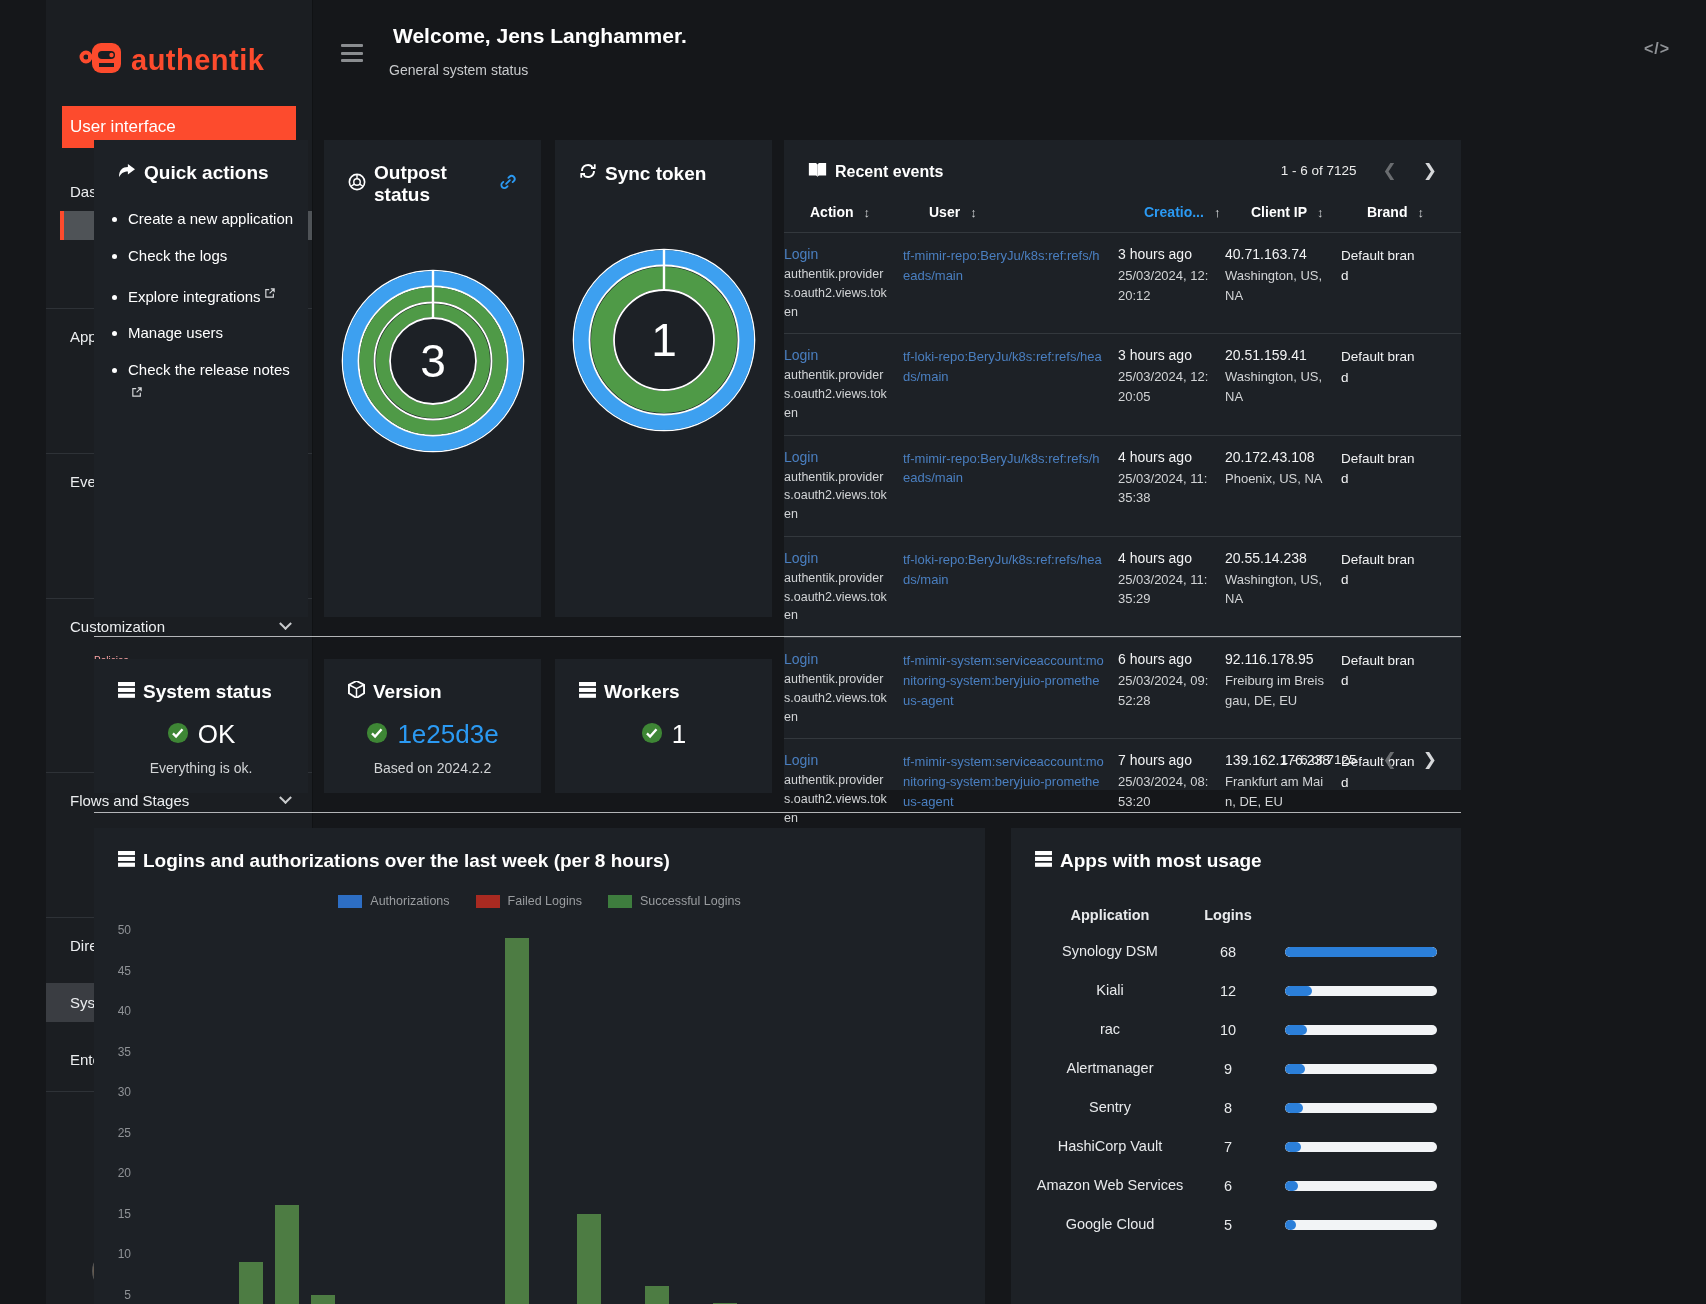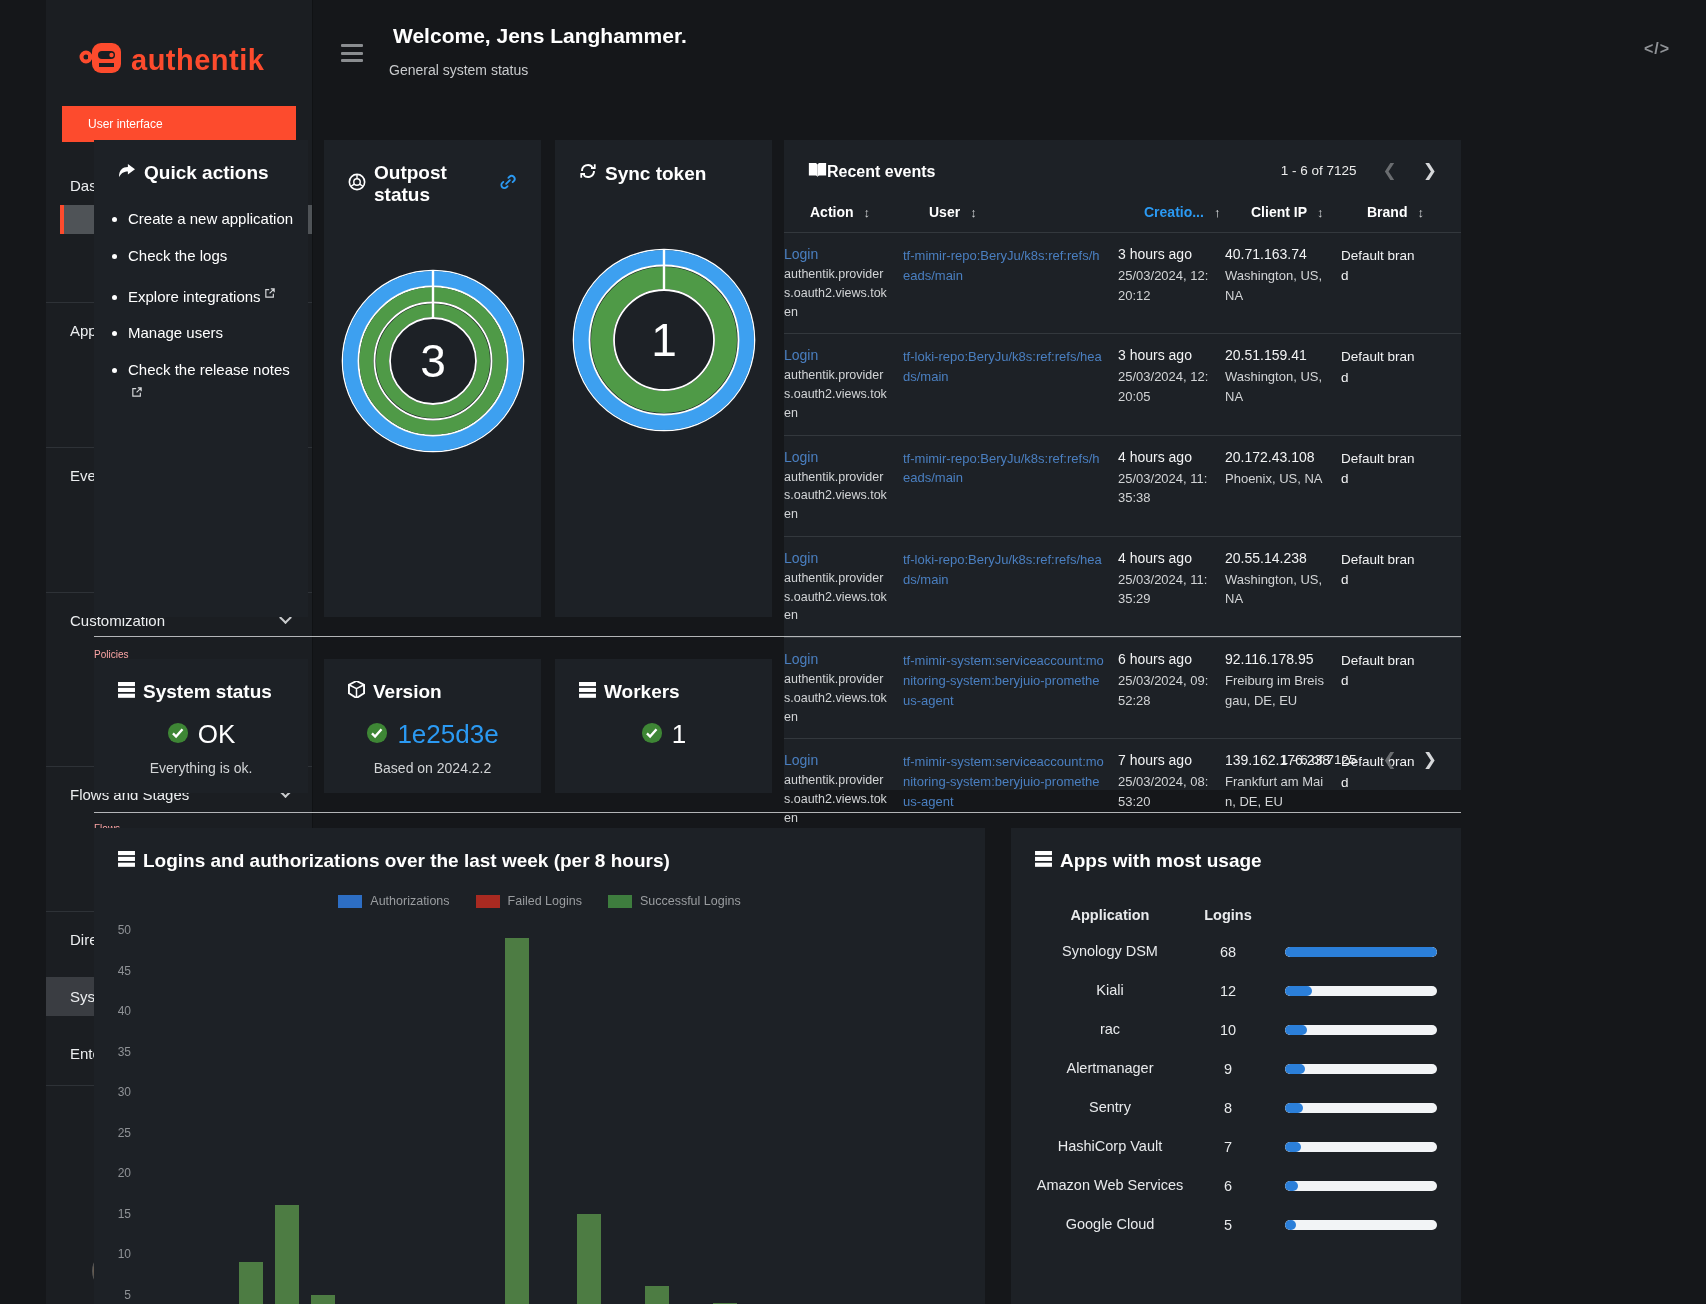--- a/index.html
+++ b/index.html
@@ -4,21 +4,21 @@
 <style>
   * { margin:0; padding:0; box-sizing:border-box; }
   html,body { width:1706px; height:1304px; overflow:hidden; }
   body { font-family:"Liberation Sans", sans-serif; background:#15171a; color:#fff; }
   .page { position:relative; width:1706px; height:1304px; overflow:hidden;margin-left:46px; }
 
   
   .sidebar { position:absolute; left:0; top:0; width:267px; height:1304px; background:#1b1e22; border-right:1px solid #101214; }
   .logo-row { display:flex; align-items:center; gap:6px; padding:36px 0 0 33px; }
   .logo-text { color:var(--accent); font-size:29px; font-weight:bold; letter-spacing:.5px; }
-  .ui-banner { margin:22px 16px 0 16px; background:var(--accent); color:#fff; font-size:12px; padding:11px 26px; cursor:pointer; }
+  .ui-banner { margin:22px 16px 0 16px; background:var(--accent); color:#fff; font-size:17px; padding:11px 8px; cursor:pointer; }
   .nav { margin-top:16px; }
   .nav-section { padding:8px 0 10px 0; }
   .nav-section.bordered { border-top:1px solid #2e3237; }
   .nav-end-line { border-top:1px solid #2e3237; margin-top:2px; }
   .nav-head { display:flex; align-items:center; justify-content:space-between; padding:11px 22px 11px 24px; font-size:15px; color:#eceef0; cursor:pointer; }
   .nav-head.hl { background:#3a3d42; }
   .nav-item { position:relative; padding:9px 0 9px 48px; font-size:10px; color:#fca5a5; cursor:pointer; }
   .nav-item.selected { background:#4f5357; margin-left:14px; padding-left:30px; border-left:4px solid var(--accent); }
   .chev { width:9px; height:9px; border-right:2px solid #c9cbcd; border-bottom:2px solid #c9cbcd; display:inline-block; }
   .chev.down { transform:rotate(45deg) translate(-2px,-2px); }
@@ -62,21 +62,21 @@
   .donut-num { font-size:46px; font-weight:300; fill:#fff; }
 
   
   .stat-center { display:flex; align-items:center; justify-content:center; gap:9px; margin-top:16px; }
   .stat-value { font-size:26px; font-weight:300; }
   .stat-value.link { color:var(--link-bright); cursor:pointer; }
   .stat-desc { text-align:center; font-size:14px; color:#d2d4d6; margin-top:10px; }
 
   
   .ev-head { display:flex; align-items:flex-start; justify-content:space-between; padding:22px 24px 0 24px; }
-  .ev-title { display:flex; align-items:center; gap:0; font-size:16px; font-weight:bold; }
+  .ev-title { display:flex; align-items:center; gap:8px; font-size:16px; font-weight:bold; }
   .pager { display:flex; align-items:center; gap:26px; font-size:13.5px; color:#ececec; }
   .pg-btn { font-size:17px; color:#d6d8da; cursor:pointer; line-height:1; }
   .pg-btn.dim { color:#6a6d70; }
   .ev-grid { display:grid; grid-template-columns:105px 201px 93px 102px 74px; column-gap:14px; padding-left:26px; }
   .ev-colhead { font-size:14px; font-weight:bold; padding:22px 0 12px 0; display:flex; gap:10px; align-items:center; }
   .ev-colhead .sort { color:#cfd1d3; font-size:13px; cursor:pointer; }
   .ev-colhead.sorted { color:var(--link-bright); }
   .ev-colhead.sorted .sort { color:#e8eaec; }
   .ev-row { border-top:1px solid #33383d; padding:13px 0 12px 0; min-height:80px; }
   .ev-link { color:#4a7fc0; font-size:14px; cursor:pointer; }

